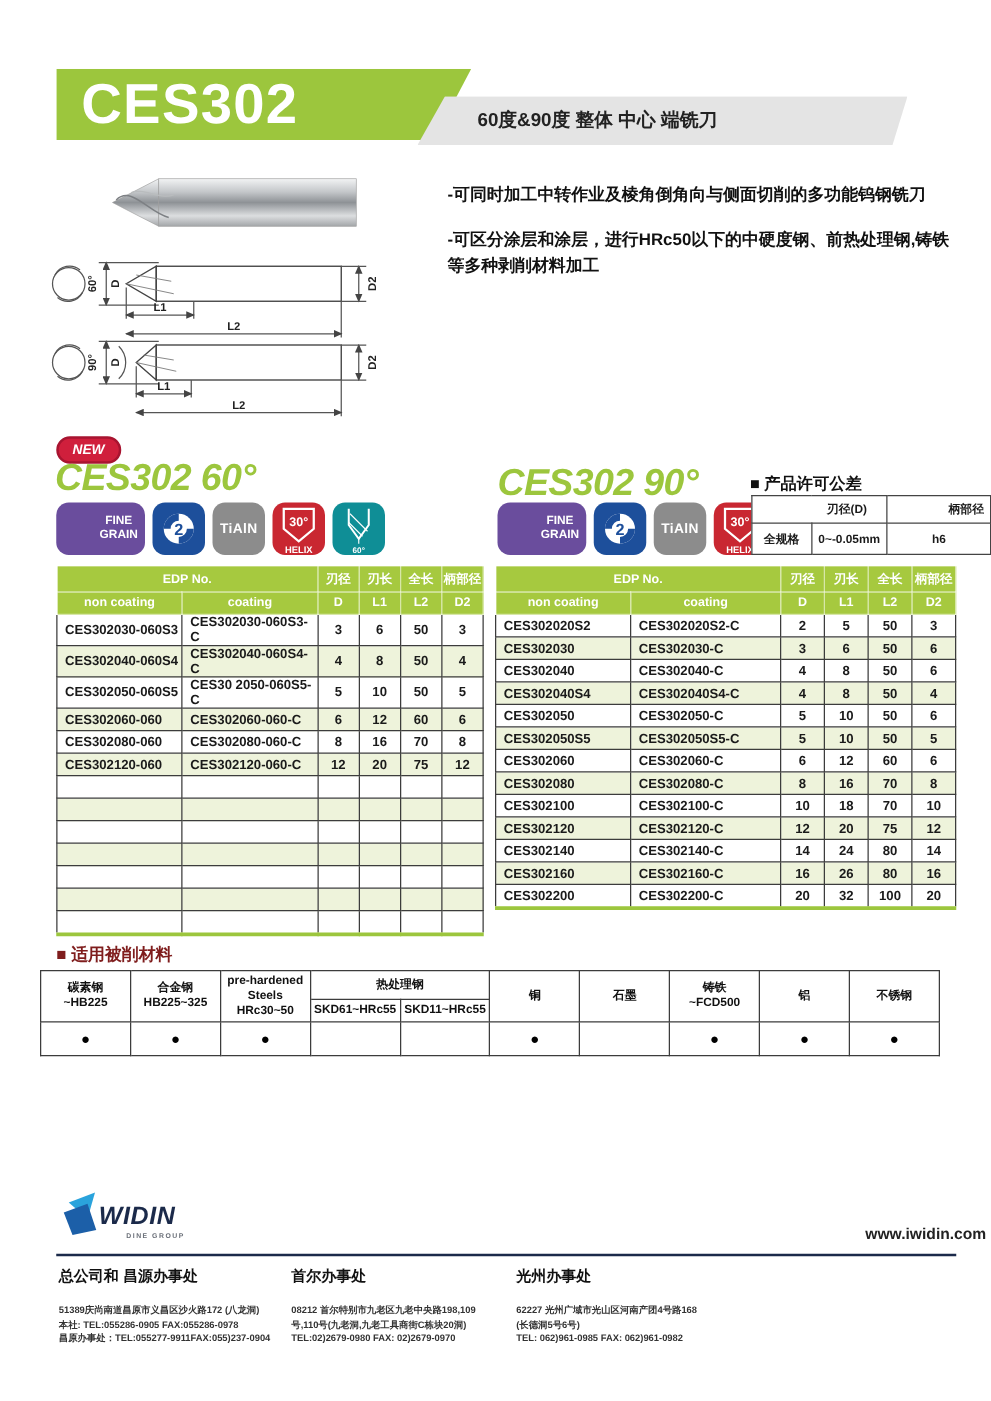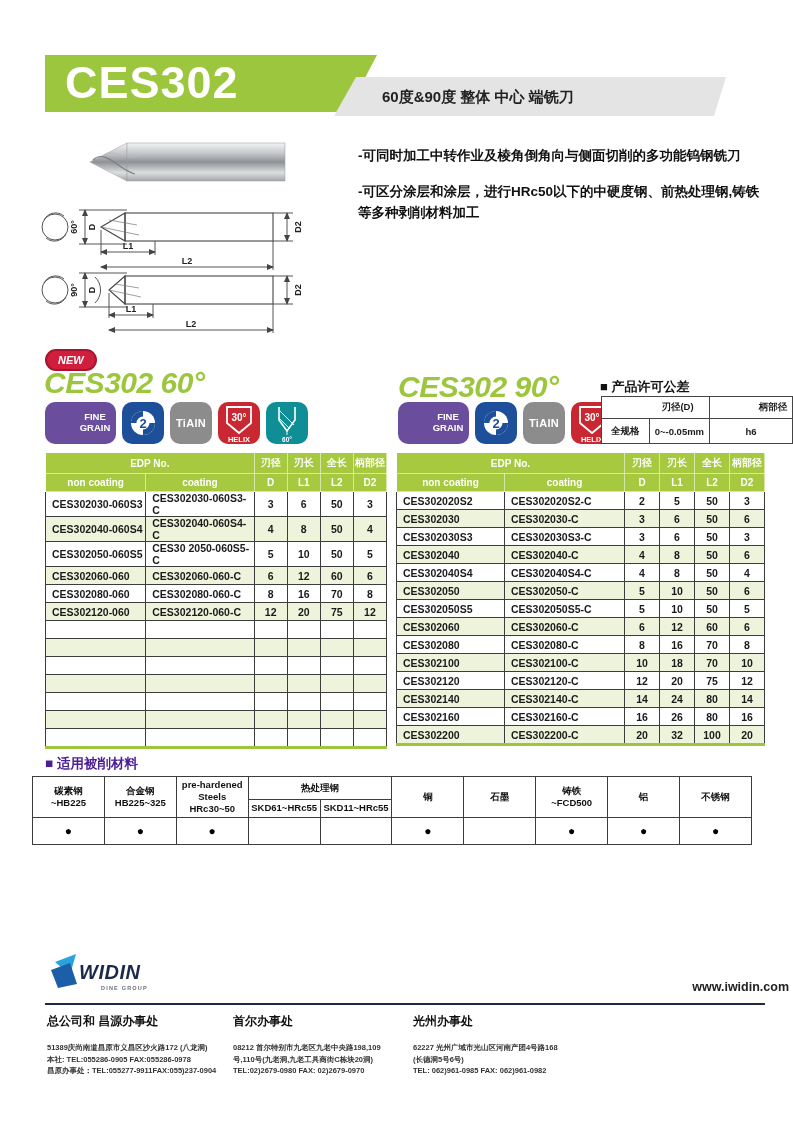--- a/index.html
+++ b/index.html
@@ -75,21 +75,21 @@
   .ptable .hrow2 th{height:17px;}
   .ptable td{border:1px solid var(--line-dark);font-size:10.5px;font-weight:bold;color:#1a1a1a;
     height:17px;padding:0;}
   .ptable tbody tr:nth-child(even){background:var(--row-alt);}
   .ptable td.cell-name{text-align:left;padding-left:6px;}
   .ptable td.cell-num{text-align:center;}
   .left-t .c-nc{width:100px;} .left-t .c-c{width:108px;} .left-t .c-n{width:33px;}
   .right-t .c-nc{width:108px;} .right-t .c-c{width:120px;} .right-t .c-n{width:35px;}
 
   
-  .mat-title{position:absolute;left:45px;top:755px;font-size:13.5px;font-weight:bold;color:#4c1d95;}
+  .mat-title{position:absolute;left:45px;top:755px;font-size:13.5px;font-weight:bold;color:#7f1d1d;}
   .mat-table{position:absolute;left:32px;top:776px;width:720px;border-collapse:collapse;
     table-layout:fixed;border:1.5px solid var(--line-dark);}
   .mat-table th{border:1px solid var(--line-dark);font-size:9.5px;font-weight:bold;color:#111;
     white-space:pre-line;line-height:1.25;padding:2px 1px;background:#fff;}
   .mat-table .grow th{height:18px;}
   .mat-table td{border:1px solid var(--line-dark);height:24px;text-align:center;
     font-size:12px;color:#000;background:#fff;}
 
   
   .logo{position:absolute;left:45px;top:948px;}
@@ -452,28 +452,20 @@
           <td class="cell-num">50</td>
           <td class="cell-num">3</td>
         </tr>
         <tr>
           <td class="cell-name">CES302030</td>
           <td class="cell-name">CES302030-C</td>
           <td class="cell-num">3</td>
           <td class="cell-num">6</td>
           <td class="cell-num">50</td>
           <td class="cell-num">6</td>
-        </tr>
-        <tr>
-          <td class="cell-name">CES302030S3</td>
-          <td class="cell-name">CES302030S3-C</td>
-          <td class="cell-num">3</td>
-          <td class="cell-num">6</td>
-          <td class="cell-num">50</td>
-          <td class="cell-num">3</td>
         </tr>
         <tr>
           <td class="cell-name">CES302040</td>
           <td class="cell-name">CES302040-C</td>
           <td class="cell-num">4</td>
           <td class="cell-num">8</td>
           <td class="cell-num">50</td>
           <td class="cell-num">6</td>
         </tr>
         <tr>

